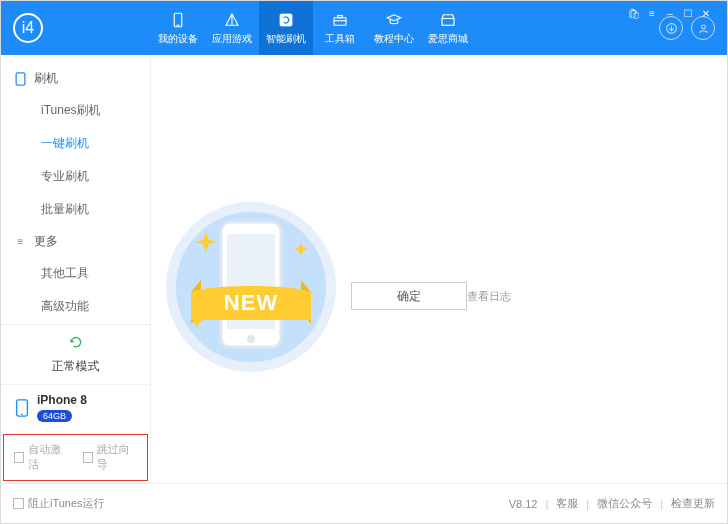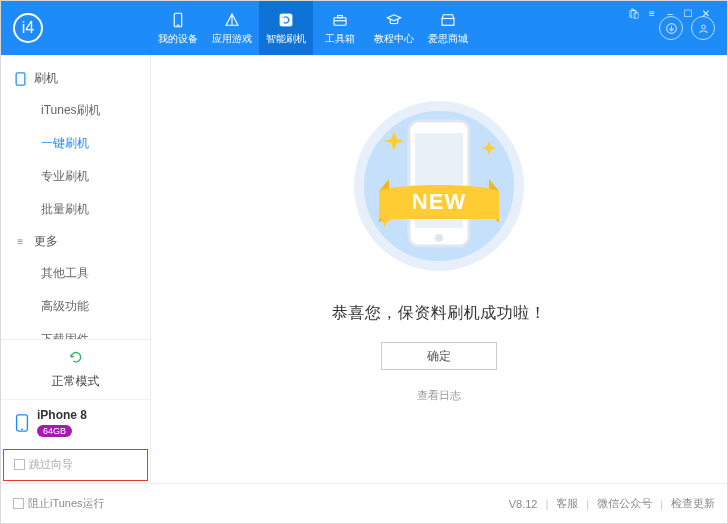--- a/index.html
+++ b/index.html
@@ -39,27 +39,27 @@
 .side-item.active { color:#1e8cf8; }
 
 .side-bottom { border-top:1px solid #eee; }
 .mode-row { display:flex; align-items:center; gap:8px; padding:9px 14px; border-bottom:1px solid #f1f1f1;flex-direction:column; }
 .mode-icon { width:16px; height:16px; }
 .mode-text { color:#444; }
 .device-row { display:flex; align-items:center; gap:8px; padding:8px 14px 10px 14px; }
 .dev-icon { width:14px; height:18px; }
 .dev-info { display:flex; flex-direction:column; gap:3px; }
 .dev-name { font-weight:bold; color:#333; font-size:12px; }
-.dev-badge { background:#a21caf; color:#fff; font-size:9px; padding:1px 6px; border-radius:7px; align-self:flex-start; }
+.dev-badge { background:#1d4ed8; color:#fff; font-size:9px; padding:1px 6px; border-radius:7px; align-self:flex-start; }
 .red-box { border:1.5px solid #e23a2e; padding:7px 10px 8px 10px; display:flex; gap:14px; align-items:center; margin:2px; }
 .chk { display:flex; align-items:center; gap:4px; color:#aaa; font-size:11px; }
 .cbox { width:11px; height:11px; border:1px solid #bbb; background:#fff; }
 
 
-.main { flex:1; display:flex; flex-direction:column; align-items:center; background:#fff; padding-top:36px; }
+.main { flex:1; display:flex; flex-direction:row; align-items:center; background:#fff; padding-top:36px; }
 .illus { width:200px; height:190px; position:relative; }
 .msg { margin-top:22px; font-size:16px; color:#333; letter-spacing:0.5px; }
 .ok-btn { margin-top:18px; width:116px; height:28px; border:1px solid #ccc; background:#fff; color:#555; font-size:12px; cursor:pointer; display:flex; align-items:center; justify-content:center; }
 .log-link { margin-top:18px; font-size:11px; color:#999; cursor:pointer; }
 
 
 .status { height:40px; border-top:1px solid #eee; display:flex; align-items:center; padding:0 12px; color:#8a8a8a; font-size:11px; gap:10px; }
 .status .chk { color:#8a8a8a; }
 .status-spacer { flex:1; }
 .status-right { display:flex; align-items:center; gap:8px; }
@@ -205,20 +205,24 @@
                 <circle cx="7" cy="17" r="1" fill="#1e8cf8"></circle>
               </svg></span>
           <div class="dev-info">
             <span class="dev-name">iPhone 8</span>
             <span class="dev-badge">64GB</span>
           </div>
         </div>
         <div class="red-box">
           <label class="chk">
               <span class="cbox"></span>
+              <span>自动激活</span>
+            </label>
+          <label class="chk">
+              <span class="cbox"></span>
               <span>跳过向导</span>
             </label>
         </div>
       </div>
     </div>
 
     <div class="main">
       <div class="illus">
         <svg viewBox="0 0 200 190" width="200" height="190">
           <circle cx="100" cy="95" r="80" class="circle-bg"></circle>
@@ -230,21 +234,20 @@
           <rect x="76" y="42" width="48" height="95" class="phone-screen"></rect>
           <circle cx="100" cy="147" r="4" fill="#dfe6ef"></circle>
 
           <path class="ribbon-shadow" d="M40 100 L50 88 L50 120 L40 132 Z"></path>
           <path class="ribbon-shadow" d="M160 100 L150 88 L150 120 L160 132 Z"></path>
           <path class="ribbon" d="M40 100 L160 100 L160 128 L40 128 Z"></path>
           <path class="ribbon" d="M40 100 C60 92 140 92 160 100 L160 128 C140 120 60 120 40 128 Z"></path>
           <text x="100" y="118" text-anchor="middle" class="ribbon-txt">NEW</text>
         </svg>
       </div>
-      <div class="msg">恭喜您，保资料刷机成功啦！</div>
       <div class="ok-btn">确定</div>
       <div class="log-link">查看日志</div>
     </div>
   </div>
 
   <div class="status">
     <label class="chk">
         <span class="cbox"></span>
         <span>阻止iTunes运行</span>
       </label>

